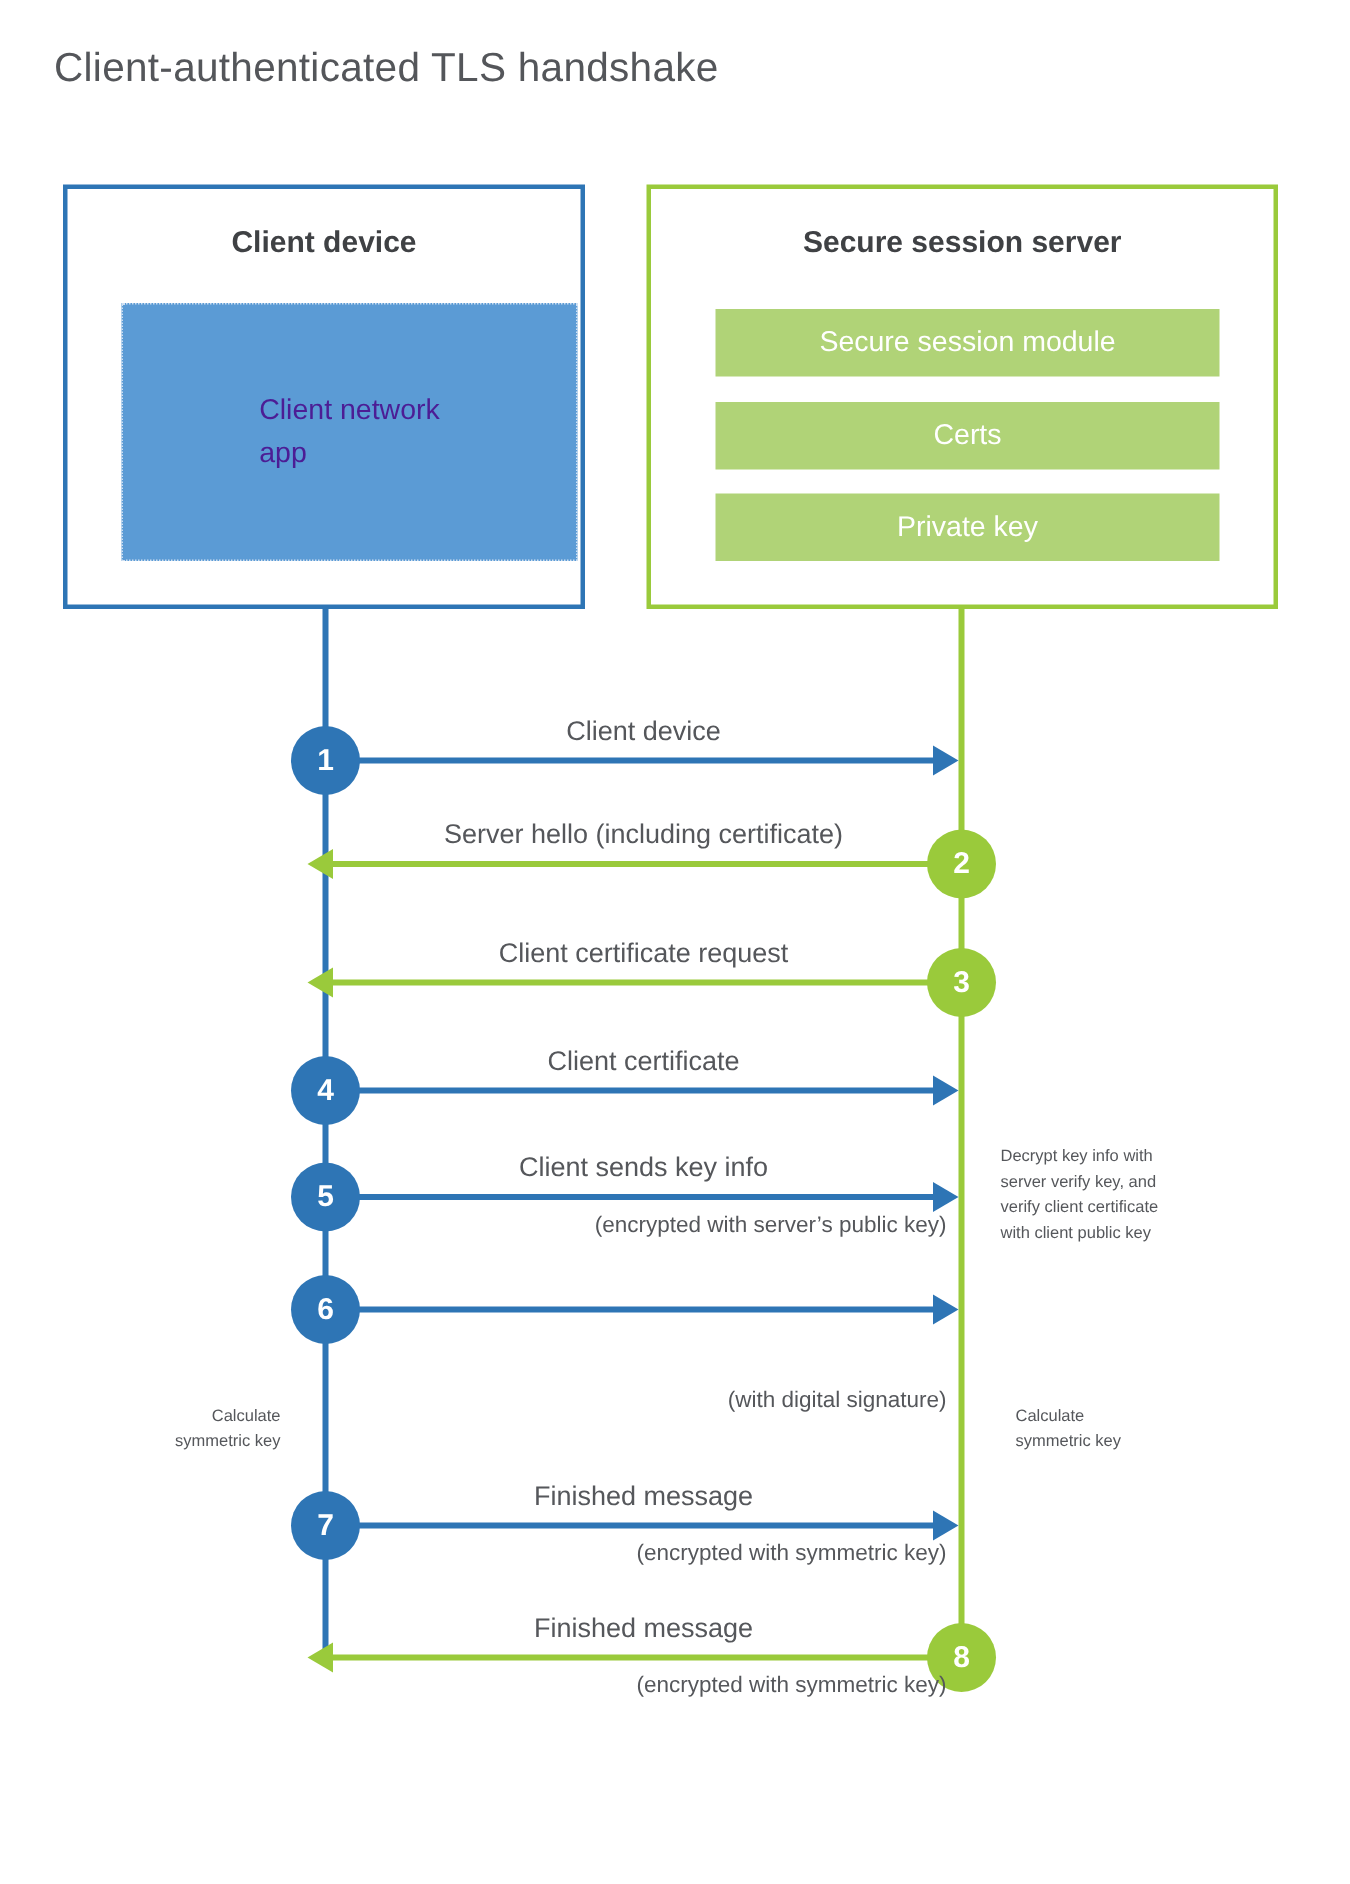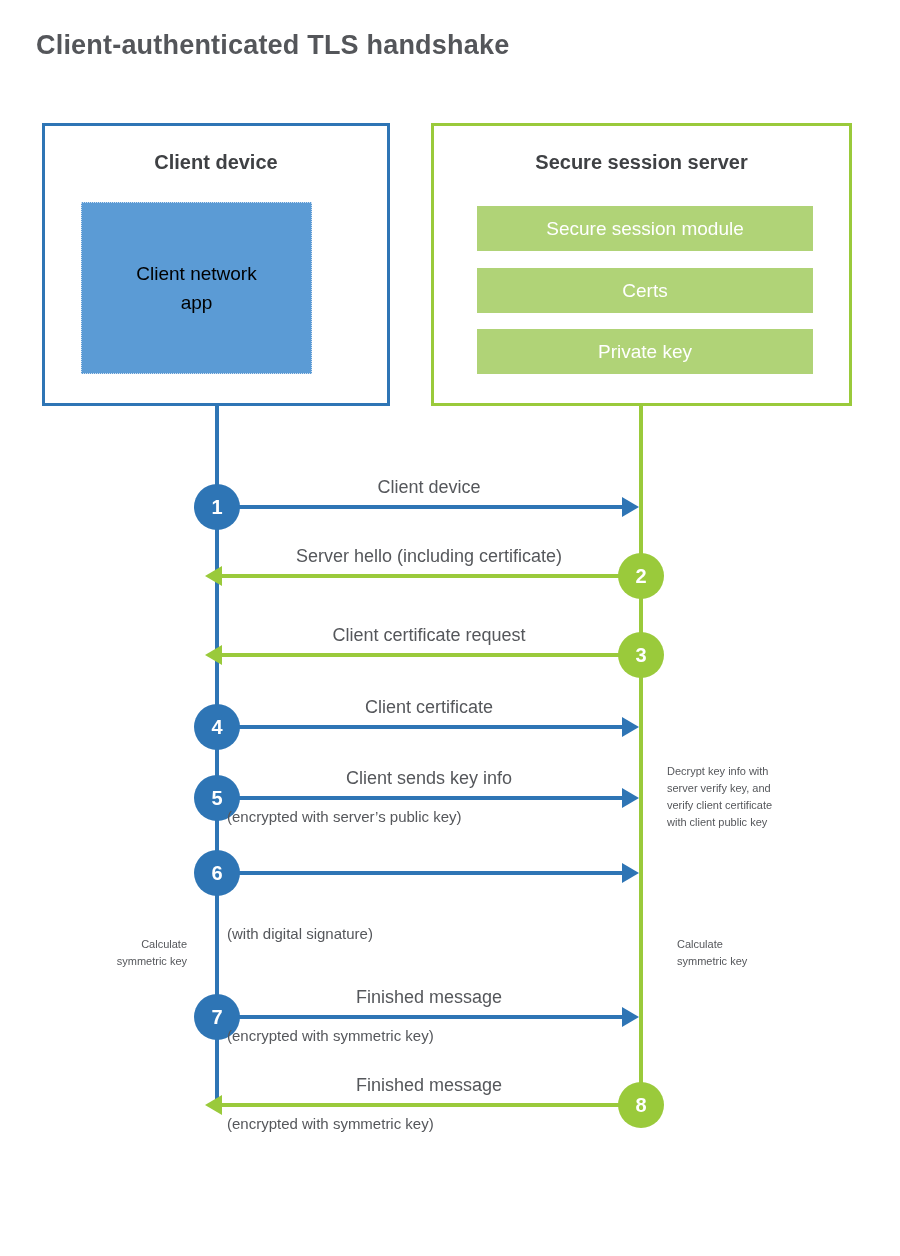--- a/index.html
+++ b/index.html
@@ -2,31 +2,31 @@
 <html><head>
 <meta charset="utf-8">
 <style>
   html,body { margin:0; padding:0; background:#ffffff; }
   .canvas {
     position:relative; width:900px; height:1256px; background:#ffffff;
     font-family:"Liberation Sans","DejaVu Sans",sans-serif; overflow:hidden;
   }
   .page-title {
     position:absolute; left:36px; top:30px;
-    font-size:27px; font-weight:700; color:#54565a; letter-spacing:0.2px;
+    font-size:27px; font-weight:400; color:#54565a; letter-spacing:0.2px;
   }
   .box { position:absolute; background:#fff; box-sizing:border-box; }
   .box-client { left:42px; top:123px; width:348px; height:283px; border:3px solid var(--blue); }
   .box-server { left:431px; top:123px; width:421px; height:283px; border:3px solid var(--green); }
   .box-title { margin-top:25px; text-align:center; font-weight:bold; font-size:20px; color:#3f4144; }
   .app-box {
-    position:absolute; left:36px; top:76px; width:231px; height:172px;
+    position:absolute; left:36px; top:76px; width:304px; height:172px;
     background:var(--blue-light); border:1px dotted #cfe0f2; box-sizing:border-box;
-    display:flex; align-items:center; justify-content:center; text-align:center;
-    color:#000000; font-size:19px; line-height:29px; white-space:pre-line;
+    display:flex; align-items:center; justify-content:center; text-align:left;
+    color:#4c1d95; font-size:19px; line-height:29px; white-space:pre-line;
   }
   .bar {
     position:absolute; left:43px; width:336px; height:45px; background:var(--green-light);
     display:flex; align-items:center; justify-content:center; color:#ffffff; font-size:19px;
   }
   .bar1 { top:80px; } .bar2 { top:142px; } .bar3 { top:203px; }
   .lifeline { position:absolute; width:4px; }
   .lifeline-blue  { background:var(--blue);  left:215px; top:404px; height:703px; }
   .lifeline-green { background:var(--green); left:639px; top:404px; height:702px; }
   .arrow-line { position:absolute; height:4px; }
@@ -38,21 +38,21 @@
   .head-right { left:622px; border-left:17px solid var(--blue); }
   .head-left  { left:205px; border-right:17px solid var(--green); }
   .step-circle {
     position:absolute; width:46px; height:46px; border-radius:50%;
     color:#fff; font-size:20px; font-weight:bold;
     display:flex; align-items:center; justify-content:center;
   }
   .circle-blue  { background:var(--blue);  left:194px; }
   .circle-green { background:var(--green); left:618px; }
   .msg-label { position:absolute; left:227px; width:404px; text-align:center; font-size:18px; line-height:24px; color:#55575b; }
-  .msg-sub   { position:absolute; left:227px; width:404px; text-align:left; font-size:15px; line-height:20px; color:#55575b; }
+  .msg-sub   { position:absolute; left:227px; width:404px; text-align:right; font-size:15px; line-height:20px; color:#55575b; }
   .note { position:absolute; font-size:11px; line-height:17px; color:#55575b; }
   .note-decrypt { left:667px; top:763px; width:200px; text-align:left; }
   .note-calc-left { left:37px; top:936px; width:150px; text-align:right; }
   .note-calc-right { left:677px; top:936px; width:160px; text-align:left; }
 </style>
 </head>
 <body>
 
 <div class="canvas" style="--blue: #2E75B5; --blue-light: #5B9BD5; --green: #9ACA3B; --green-light: #B0D377;">
 

